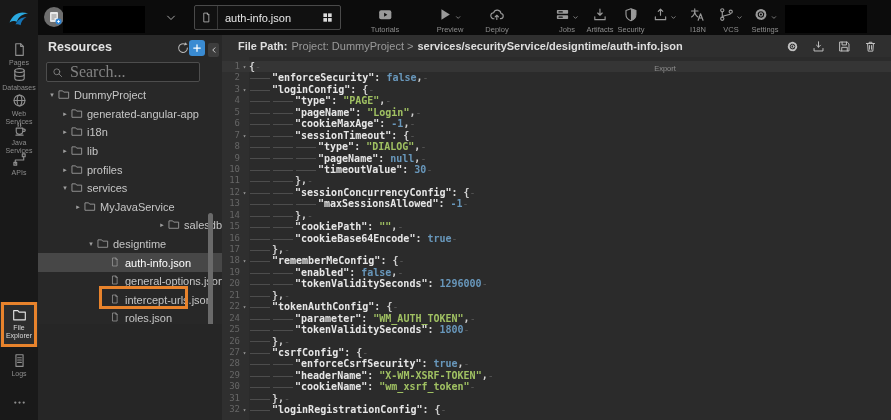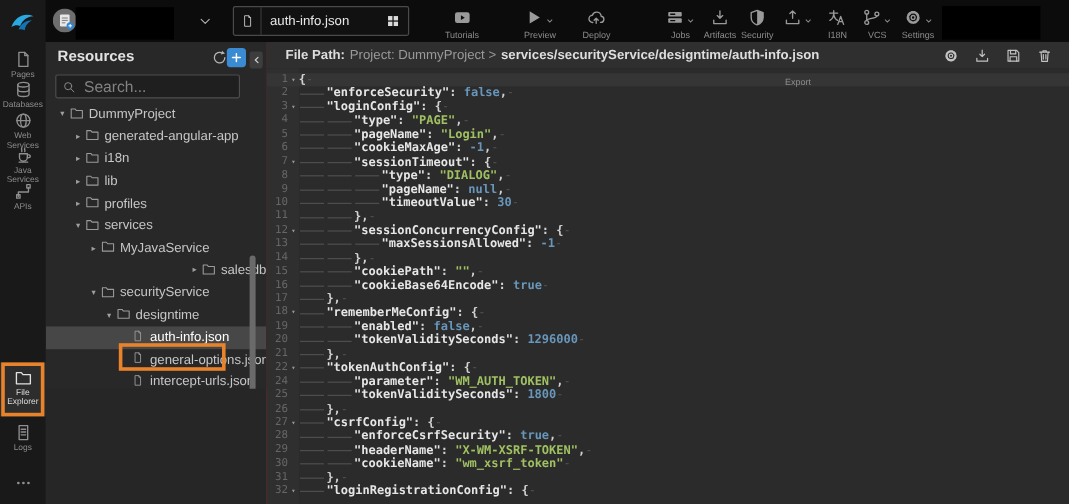--- a/index.html
+++ b/index.html
@@ -34,31 +34,31 @@
   
   .respanel{position:absolute;left:38px;top:35px;width:184px;height:289px;background:#282828;z-index:3;overflow:hidden}
   .res-title{position:absolute;left:10px;top:5px;font-size:12.5px;font-weight:bold;color:#e2e2e2}
   .res-refresh{position:absolute;left:138px;top:6px;width:14px;height:14px;color:#b5b5b5;cursor:pointer}
   .res-plus{position:absolute;left:151px;top:5px;width:16px;height:16px;background:#3a8bd2;border-radius:3px;color:#fff;display:flex;align-items:center;justify-content:center;cursor:pointer}
   .res-plus .ic{width:10px;height:10px}
   .res-collapse{position:absolute;left:170px;top:8px;width:11px;height:14px;background:#3d3d3d;border-radius:2px;color:#cfcfcf;display:flex;align-items:center;justify-content:center;cursor:pointer}
   .res-collapse .ic{width:8px;height:8px}
   .res-search{position:absolute;left:8px;top:27px;width:154px;height:20px;background:#1f1f1f;border:1px solid #4d4d4d;border-radius:2px;box-sizing:border-box;display:flex;align-items:center}
   .res-search .ic{width:11px;height:11px;margin:0 5px;color:#8a8a8a}
-  .res-search input{flex:1;background:transparent;border:none;outline:none;color:#cccccc;font-size:13px;font-family:Liberation Sans, sans-serif;min-width:0}
+  .res-search input{flex:1;background:transparent;border:none;outline:none;color:#cccccc;font-size:16px;font-family:Liberation Serif, serif;min-width:0}
   .res-search input::placeholder{color:#828282}
   #tree{position:absolute;left:0;top:51px;right:0;bottom:0;overflow:hidden}
   .trow{height:18.6px;display:flex;align-items:center;font-size:11px;color:#c6c6c6;white-space:nowrap;overflow:hidden;cursor:pointer}
   .trow.sel{background:#474747;color:#fff}
   .tcaret{width:12px;flex:none;font-size:7px;color:#9f9f9f;text-align:center}
   .tico{color:#9b9b9b}
   .res-scroll{position:absolute;right:9px;top:178px;width:5px;height:177px;background:#6a6a6a;border-radius:3px}
   #annot-file{left:61px;top:251px;width:89px;height:23px}
   
-  .editor{position:absolute;left:222px;top:35px;right:0;bottom:0;background:#b91c1c}
+  .editor{position:absolute;left:222px;top:35px;right:0;bottom:0;background:#0369a1}
   .fpbar{height:22px;background:#2f2f2f;border-bottom:1px solid #232323;display:flex;align-items:center;padding-left:16px;font-size:11px;gap:4px}
   .fp-label,.fp-path{color:#dedede;font-weight:bold;white-space:nowrap}
   .fp-proj{color:#9a9a9a;white-space:nowrap}
   .fp-actions{margin-left:auto;display:flex;gap:13px;padding-right:14px;color:#c2c2c2}
   .fp-actions .act{width:13px;height:13px;cursor:pointer}
   #code{position:absolute;left:0;top:22px;right:0;bottom:0;overflow:hidden;padding-top:4px;
     background:linear-gradient(90deg,#2f2f2f 0,#2f2f2f 27px,#2b2b2b 27px);
     font-family:"DejaVu Sans Mono",monospace;font-size:10px}
   .crow{display:flex;height:11.45px;line-height:11.45px}
   .crow.active{background:#353535}
@@ -370,27 +370,20 @@
             </svg></span></span>
         <span>MyJavaService</span>
       </div>
       <div class="trow" style="padding-left: 34px; justify-content: flex-end;">
         <span class="tcaret">▸</span>
         <span class="tico" style="margin-right:4px"><span class="ic " style="width:12px;height:12px"><svg viewBox="0 0 16 16">
               <path d="M1.8 3.8h4.4l1.4 1.7h6.6v8.2H1.8z"></path>
             </svg></span></span>
         <span>salesdb</span>
       </div>
-      <div class="trow" style="padding-left: 34px;">
-        <span class="tcaret">▾</span>
-        <span class="tico" style="margin-right:4px"><span class="ic " style="width:12px;height:12px"><svg viewBox="0 0 16 16">
-              <path d="M1.8 3.8h4.4l1.4 1.7h6.6v8.2H1.8z"></path>
-            </svg></span></span>
-        <span>securityService</span>
-      </div>
       <div class="trow" style="padding-left: 47px;">
         <span class="tcaret">▾</span>
         <span class="tico" style="margin-right:4px"><span class="ic " style="width:12px;height:12px"><svg viewBox="0 0 16 16">
               <path d="M1.8 3.8h4.4l1.4 1.7h6.6v8.2H1.8z"></path>
             </svg></span></span>
         <span>designtime</span>
       </div>
       <div class="trow sel" style="padding-left: 60px;">
         <span class="tcaret"></span>
         <span class="tico" style="margin-right:5px"><span class="ic " style="width:10px;height:10px"><svg viewBox="0 0 16 16">

